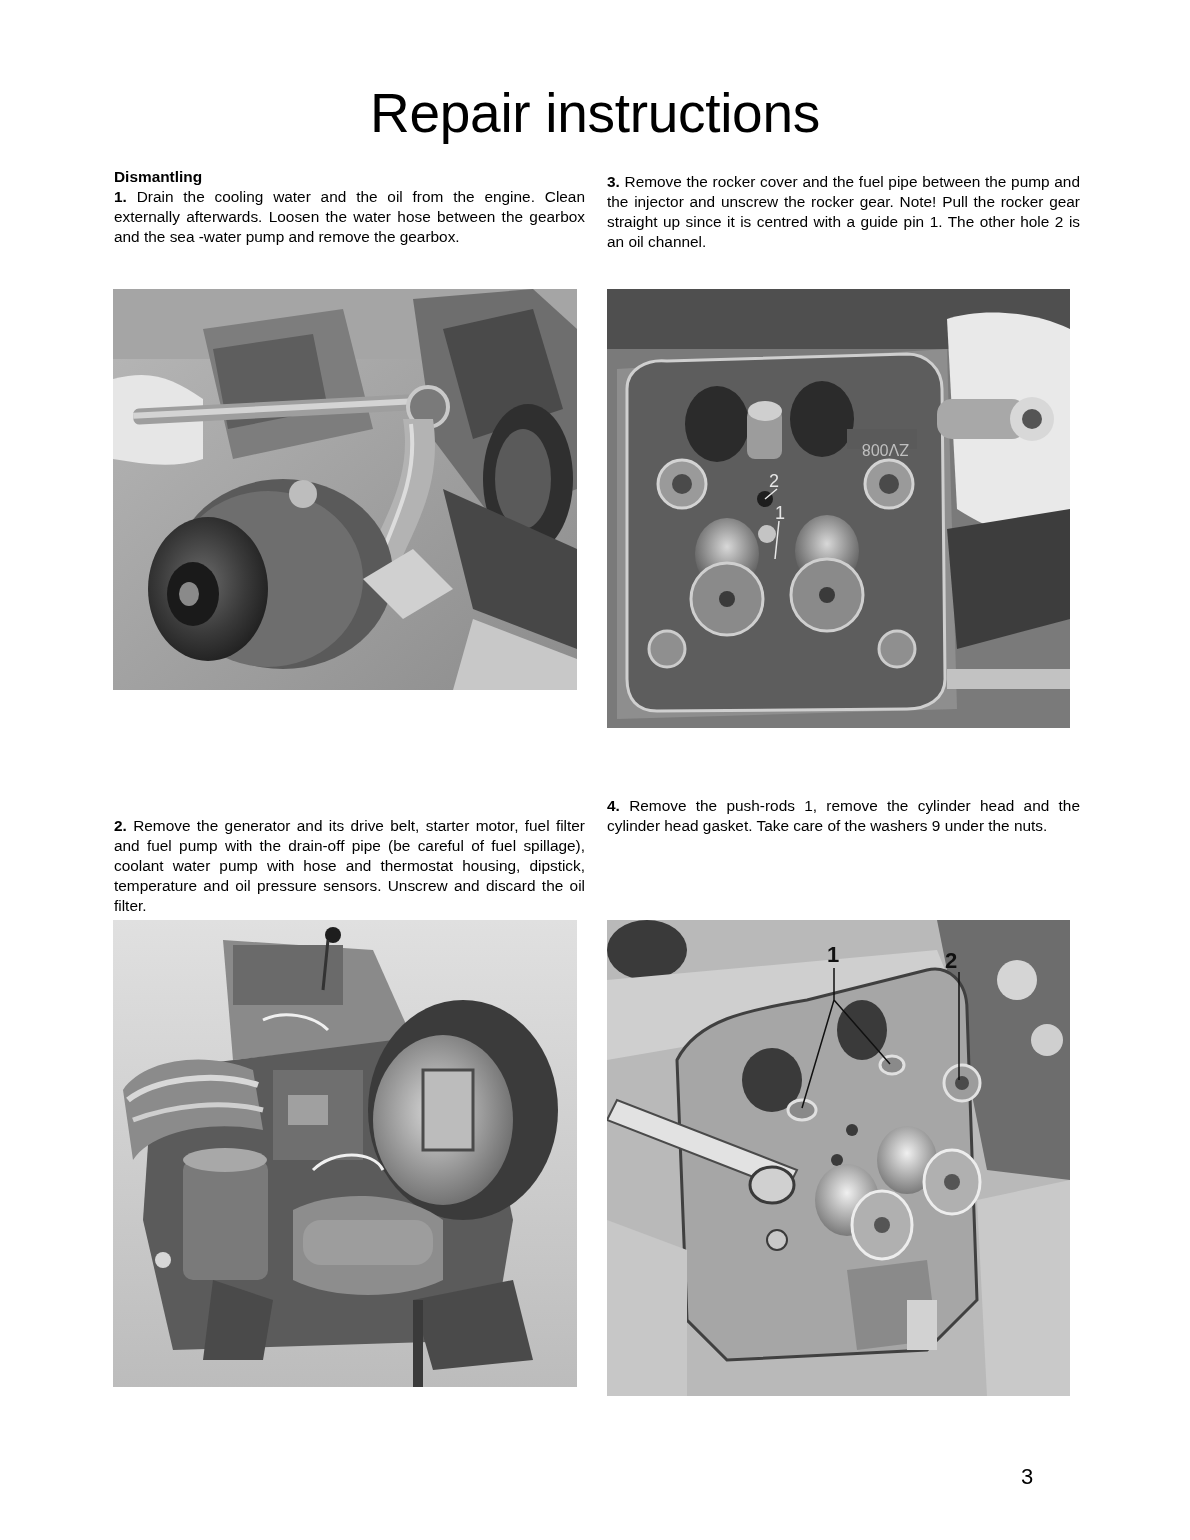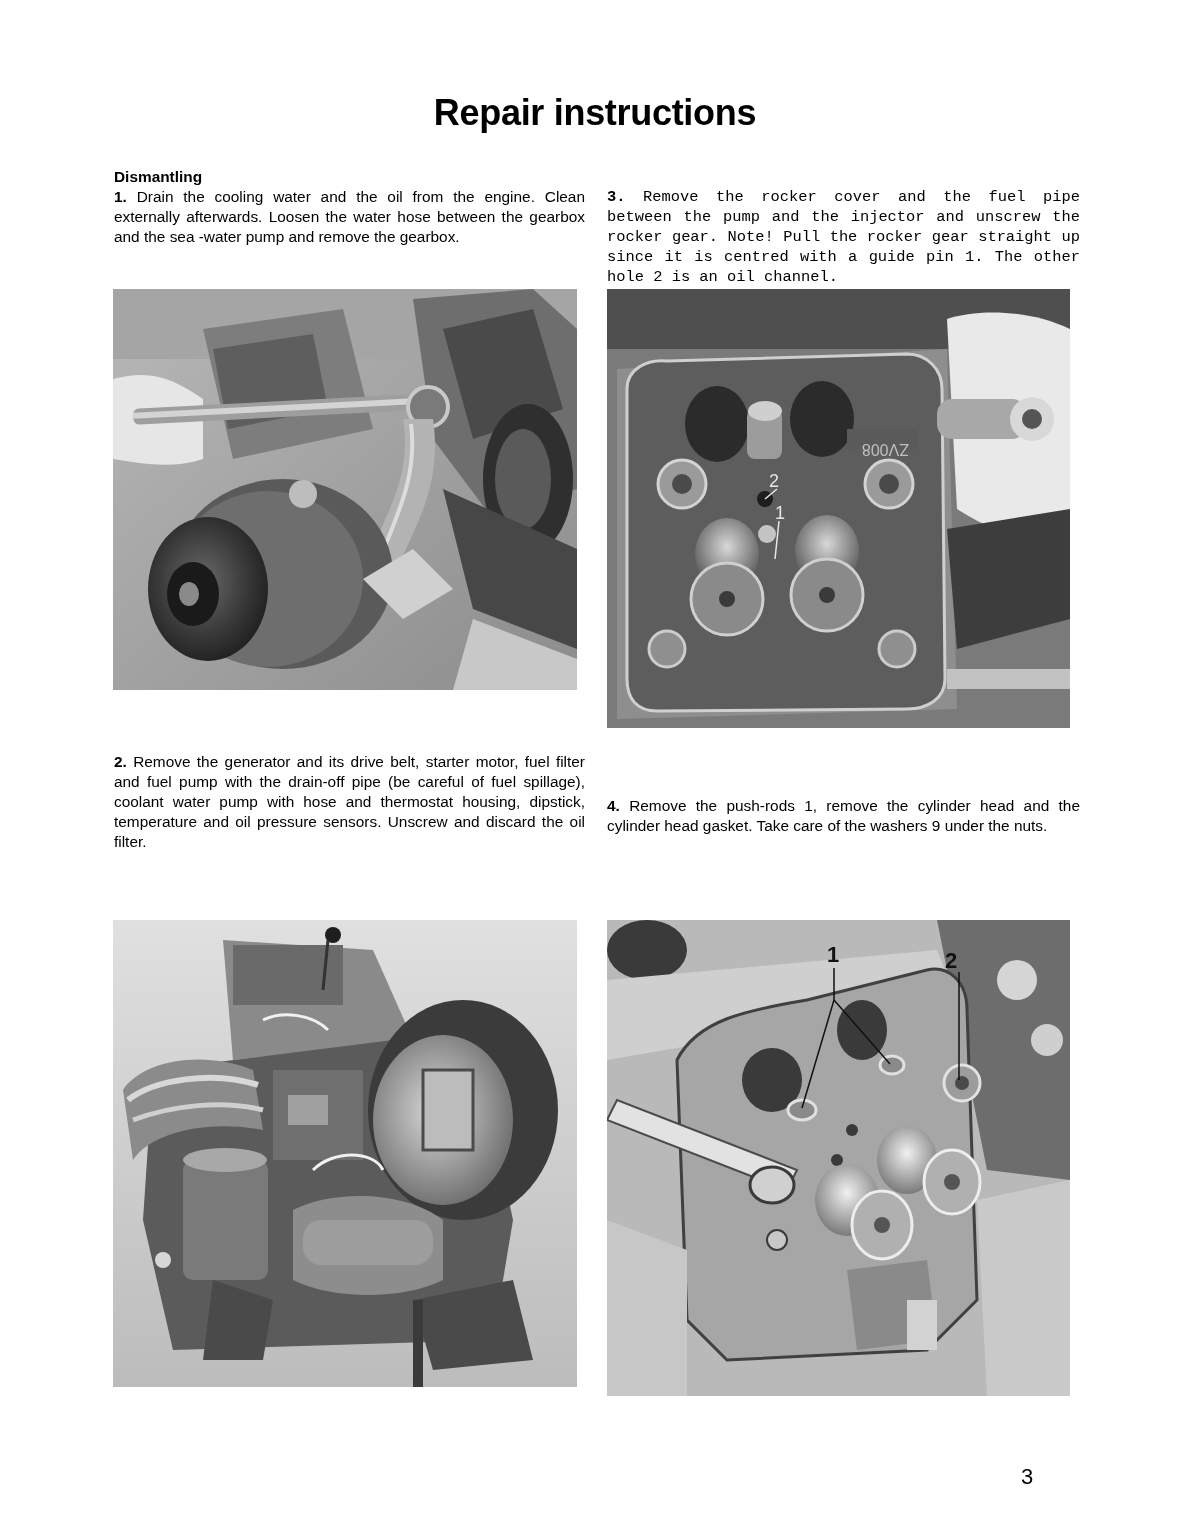--- a/index.html
+++ b/index.html
@@ -2,21 +2,21 @@
 <html><head>
 <meta charset="utf-8">
 <style>
   html, body { margin: 0; padding: 0; background: #ffffff; }
   body {
     width: 1190px; height: 1540px; position: relative; overflow: hidden;
     font-family: "Liberation Sans", "DejaVu Sans", sans-serif; color: #000;
   }
   .title {
     position: absolute; left: 0; width: 1190px; top: 86px; text-align: center;
-    font-size: 36px; font-weight: bold; letter-spacing: -0.3px; line-height: 54px;
+    font-size: 55px; font-weight: normal; letter-spacing: -0.3px; line-height: 54px;
   }
   .text-block {
     position: absolute; font-size: 15.4px; line-height: 20px; text-align: justify;
   }
   .text-block .section-heading { font-weight: bold; display: block; }
   .text-block .step-num { font-weight: bold; }
   .photo {
     position: absolute; overflow: hidden; background: #9a9a9a;
   }
   .photo svg { display: block; width: 100%; height: 100%; }
@@ -27,21 +27,21 @@
 </head>
 <body>
 
 <div class="title">Repair instructions</div>
 
 <div class="text-block" style="left:114px; top:167px; width:471px;">
   <span class="section-heading">Dismantling</span>
   <span class="step-num">1.</span><span> Drain the cooling water and the oil from the engine. Clean externally afterwards. Loosen the water hose between the gearbox and the sea -water pump and remove the gearbox.</span>
 </div>
 
-<div class="text-block" style="left:607px; top:187px; width:473px;font-family:Liberation Mono, monospace;">
+<div class="text-block" style="left:607px; top:172px; width:473px;">
   <span class="step-num">3.</span><span> Remove the rocker cover and the fuel pipe between the pump and the injector and unscrew the rocker gear. Note! Pull the rocker gear straight up since it is centred with a guide pin 1.  The other hole 2 is an oil channel.</span>
 </div>
 
 <div class="photo" style="left:113px; top:289px; width:464px; height:401px;">
   <svg viewBox="0 0 464 401" preserveAspectRatio="none">
     <defs>
       <linearGradient id="g1bg" x1="0" y1="0" x2="1" y2="1">
         <stop offset="0" stop-color="#b8b8b8"></stop>
           <stop offset="1" stop-color="#8c8c8c"></stop>
       </linearGradient>
@@ -114,21 +114,21 @@
     <text x="238" y="165" font-size="16" font-family="Liberation Sans, sans-serif" fill="#bfbfbf" transform="rotate(180 270 160)">ZV008</text>
     <path d="M340 30 C370 20 420 20 463 40 L463 250 C430 260 380 240 350 220 Z" fill="#e9e9e9"></path>
     <rect x="330" y="110" width="90" height="40" rx="15" fill="#a8a8a8"></rect>
     <circle cx="425" cy="130" r="22" fill="#d8d8d8"></circle>
     <circle cx="425" cy="130" r="10" fill="#555"></circle>
     <path d="M340 240 L463 220 L463 330 L350 360 Z" fill="#3d3d3d"></path>
     <rect x="340" y="380" width="123" height="20" fill="#c2c2c2"></rect>
   </svg>
 </div>
 
-<div class="text-block" style="left:114px; top:752px; width:471px;">
+<div class="text-block" style="left:114px; top:816px; width:471px;">
   <span class="step-num">2.</span><span> Remove the generator and its drive belt, starter motor, fuel filter and fuel pump with the drain-off pipe (be careful of fuel spillage), coolant water pump with hose and thermostat housing, dipstick, temperature and oil pressure sensors. Unscrew and discard the oil filter.</span>
 </div>
 
 <div class="text-block" style="left:607px; top:796px; width:473px;">
   <span class="step-num">4.</span><span> Remove the push-rods 1, remove the cylinder head and the cylinder head gasket. Take care of the washers 9  under the nuts.</span>
 </div>
 
 <div class="photo" style="left:113px; top:920px; width:464px; height:467px; background:#cfcfcf;">
   <svg viewBox="0 0 464 467" preserveAspectRatio="none">
     <defs>

